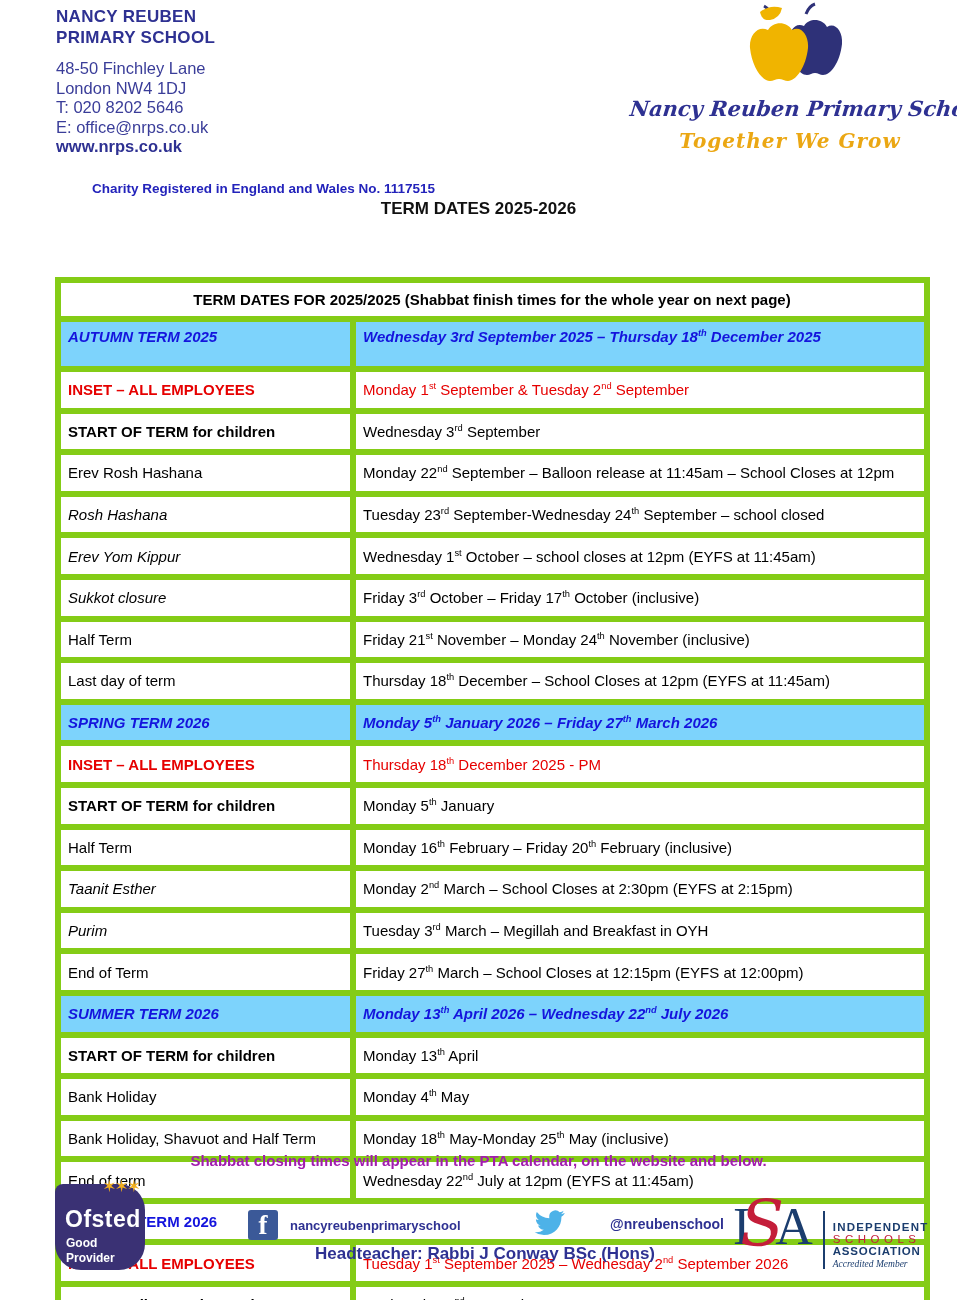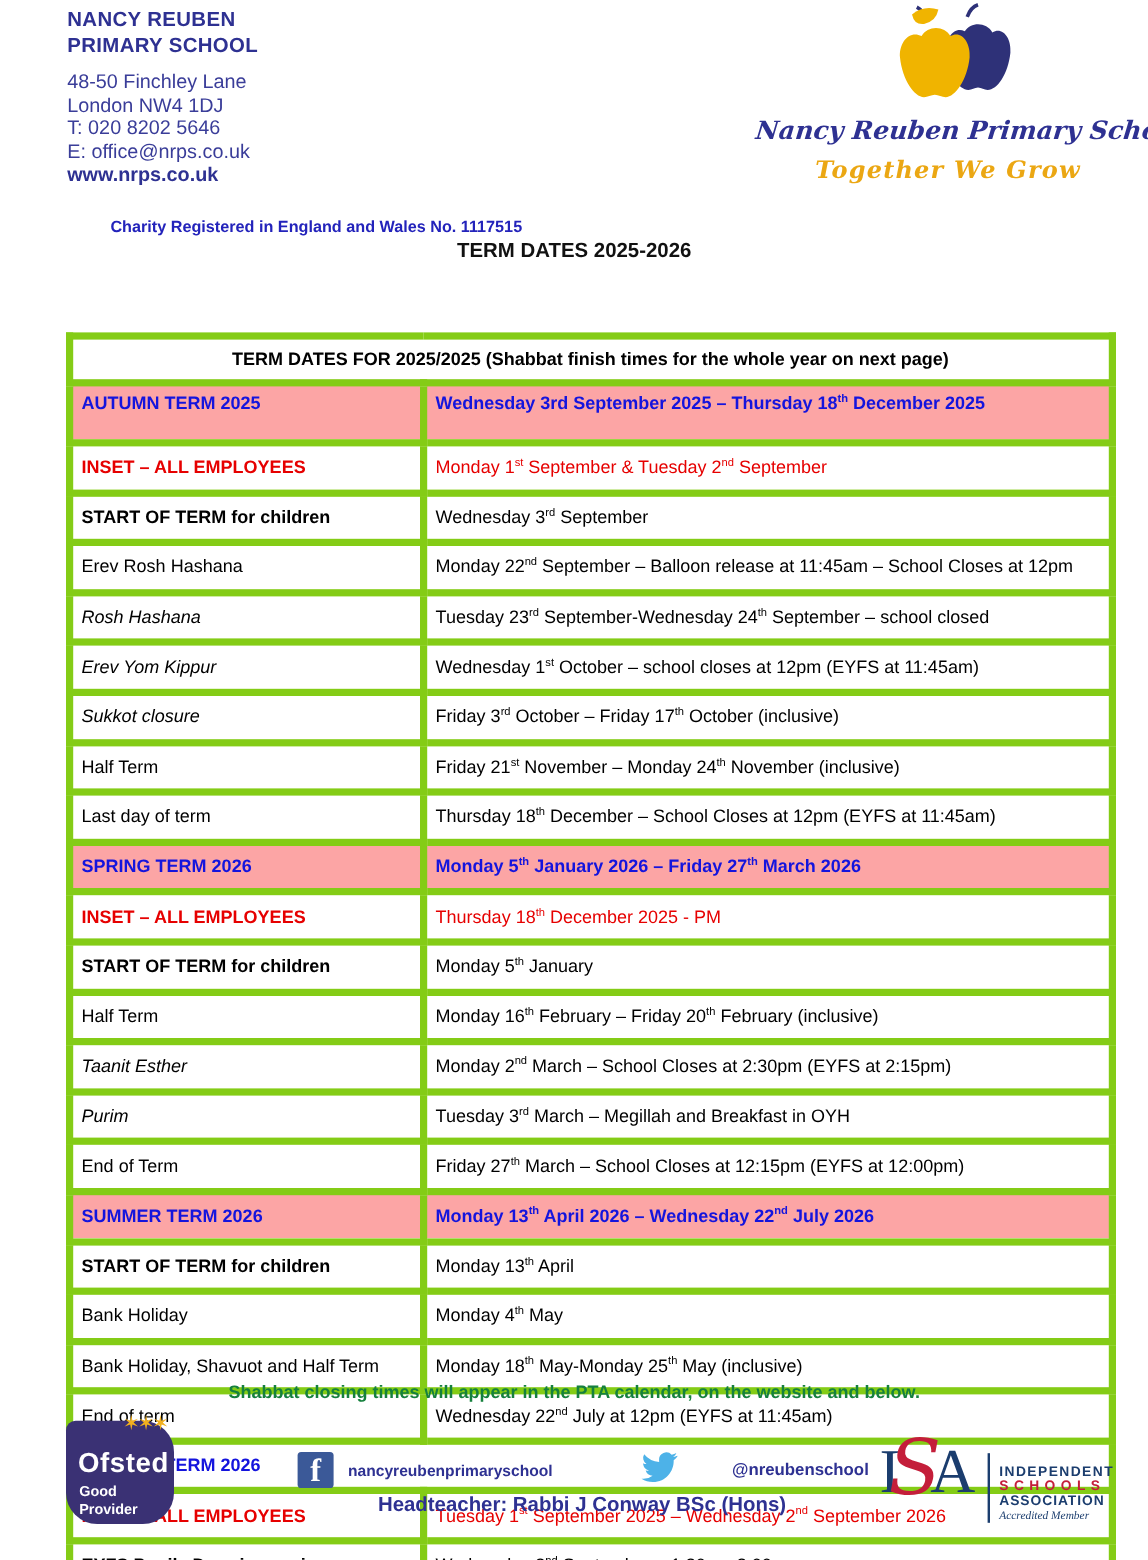--- a/index.html
+++ b/index.html
@@ -27,33 +27,33 @@
 
   
   .term-table{position:absolute;left:55px;top:277px;width:875px;border-collapse:collapse;
               table-layout:fixed;font-size:15px;border:1px solid #4f4f4f;}
   .term-table col.c1{width:295px;}
   .term-table td,.term-table th{border:6px solid #84cc16;padding:2px 8px 2px 7px;
               vertical-align:middle;height:31.6px;overflow:hidden;}
   .term-table th{font-size:15px;font-weight:bold;text-align:center;color:#000;height:29px;}
   .cell-label{}
   .cell-value{}
-  .row-term td{background:#fca5a5;color:#1414dd;font-weight:bold;}
+  .row-term td{background:#7dd3fc;color:#1414dd;font-weight:bold;font-style:italic;}
   .row-centerterm td{color:#1414dd;font-weight:bold;text-align:left;background:#fff;}
   .row-inset .cell-label{color:#e60000;font-weight:bold;}
   .row-inset .cell-value{color:#e60000;}
   .row-bold .cell-label{font-weight:bold;}
   .row-italic .cell-label{font-style:italic;}
   .tall{height:50px;}
   .tall td{vertical-align:top;padding-top:6px;}
   sup{font-size:.62em;vertical-align:super;line-height:0;}
 
   
   .note-line{position:absolute;left:0;top:1152px;width:957px;text-align:center;
-             font-size:15px;font-weight:bold;color:#15803d;}
+             font-size:15px;font-weight:bold;color:#a21caf;}
 
   
   .ofsted{position:absolute;left:55px;top:1184px;width:90px;height:86px;background:#3a3174;
           border-radius:8px 26px 26px 26px;color:#fff;}
   .ofsted-word{position:absolute;left:10px;top:22px;font-size:23px;font-weight:bold;letter-spacing:.5px;}
   .ofsted-sub{position:absolute;left:11px;top:52px;font-size:12px;font-weight:bold;line-height:15px;}
   .ofsted-stars{position:absolute;right:6px;top:-8px;color:#f2b01e;font-size:17px;letter-spacing:-2px;}
 
   .fb-row{position:absolute;left:248px;top:1210px;display:flex;align-items:center;}
   .fb-icon{width:30px;height:30px;background:#3b5998;border-radius:3px;color:#fff;
@@ -69,21 +69,21 @@
 
   .isa{position:absolute;left:733px;top:1192px;display:flex;align-items:flex-end;}
   .isa-letters{font-family:"Liberation Serif",serif;white-space:nowrap;line-height:60px;}
   .isa-i{font-size:52px;color:#1b3d6e;}
   .isa-s{font-family:"DejaVu Serif",serif;font-style:italic;font-size:64px;color:#c41e3a;
          margin:0 -9px 0 -10px;position:relative;top:2px;}
   .isa-a{font-size:52px;color:#1b3d6e;}
   .isa-sep{width:2px;height:58px;background:#1b3d6e;margin:0 8px 0 10px;}
   .isa-text{color:#1b3d6e;}
   .isa-l1{font-size:11.5px;font-weight:bold;letter-spacing:1.2px;}
-  .isa-l2{font-size:11.5px;font-weight:bold;letter-spacing:4.5px;color:#c41e3a;}
+  .isa-l2{font-size:11.5px;font-weight:normal;letter-spacing:4.5px;color:#c41e3a;}
   .isa-l3{font-size:11.5px;font-weight:bold;letter-spacing:.8px;}
   .isa-l4{font-size:9.5px;font-style:italic;margin-top:2px;font-family:"Liberation Serif",serif;}
 </style>
 </head>
 <body>
 
 <div id="page">
 
   <div class="school-block">
     <div class="school-name">NANCY REUBEN</div>

